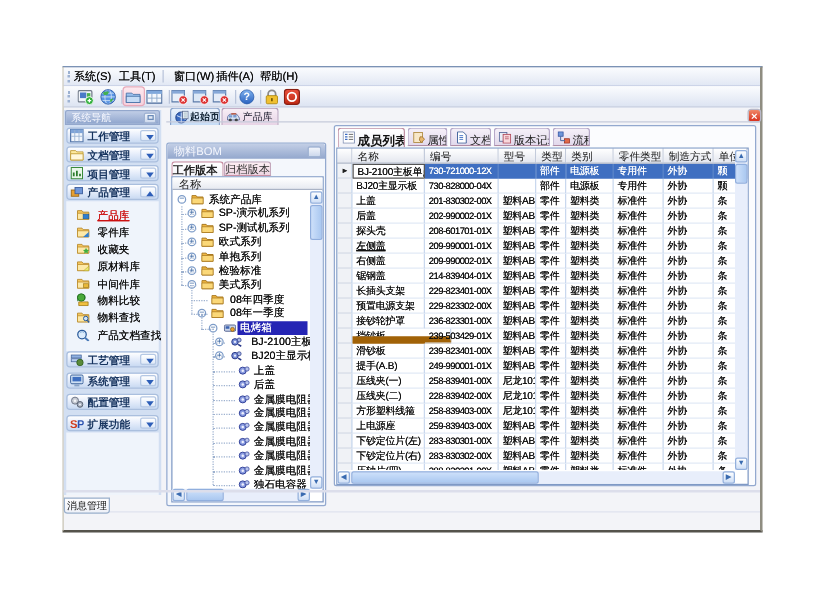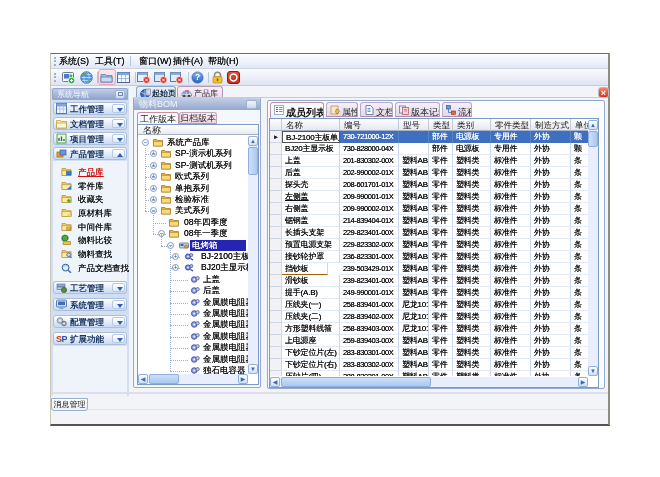--- a/index.html
+++ b/index.html
@@ -19,21 +19,21 @@
  font-size:9px;color:#16335e;font-weight:bold}
 .gbtn .txt{position:absolute;left:16px;top:1px;line-height:10px;white-space:nowrap;font-size:8.5px}
 .chev{position:absolute;right:1px;top:1px;width:13px;height:9px;background:linear-gradient(#ffffff,#dfe9f7);border:1px solid #b5c8e4;border-radius:2px}
 .chev i{position:absolute;left:3.5px;top:2.5px;width:0;height:0;border-left:3px solid transparent;border-right:3px solid transparent;border-top:4px solid #2d5eb8}
 .chev.up i{border-top:none;border-bottom:4px solid #2d5eb8}
 .sitem{text-shadow:0 0 0.5px currentColor;font-size:8.5px;color:#101010;height:12px;line-height:12px;white-space:nowrap}
 .red{color:#cc1111;text-decoration:underline}
 .pane{background:#f4f7fc;border:1px solid #93a9cf;border-radius:2px}
 .phead{background:linear-gradient(#c3cfe6,#93a7cd);color:#f4f6fd;font-size:9px;line-height:12px;padding-left:5px;border-radius:2px 2px 0 0}
 .pbtn{position:absolute;width:11px;height:9px;background:linear-gradient(#f2f5fb,#ccd8ec);border:1px solid #9fb2d2;border-radius:2px}
-.tab1{overflow:hidden;white-space:nowrap;border:1px solid #c98ea2;border-bottom:none;border-radius:3px 3px 0 0;background:linear-gradient(#ffffff,#f3f4fa);font-size:9px;font-weight:normal;color:#222;text-align:center}
+.tab1{overflow:hidden;white-space:nowrap;border:1px solid #c98ea2;border-bottom:none;border-radius:3px 3px 0 0;background:linear-gradient(#ffffff,#f3f4fa);font-size:9px;font-weight:bold;color:#222;}
 .tab2{overflow:hidden;white-space:nowrap;border:1px solid #c4a8bc;border-bottom:1px solid #c98ea2;border-radius:3px 3px 0 0;background:linear-gradient(#fdeef3,#edd5e2);font-size:9px;color:#333;text-align:center}
 .treebox{background:#fff;border:1px solid #7f99c5}
 .colhead{background:linear-gradient(#ffffff,#e7eaf1);border-bottom:1px solid #aab3c5;font-size:9px;color:#222;padding-left:5px}
 .trow{text-shadow:0 0 0.5px currentColor;font-size:8.5px;color:#101010;height:11px;line-height:11px;white-space:nowrap}
 .tsel{background:#2525b4;color:#fff;padding:0 2px}
 .vscroll,.hscroll{background:#e8eefb}
 .sarrow{background:linear-gradient(#fdfeff,#cfdff6);border:1px solid #93b0dc;border-radius:2px;color:#3a6bb0;text-align:center}
 .sthumb{background:linear-gradient(90deg,#cde0fa,#aac8f0);border:1px solid #90aedd;border-radius:2px}
 .sthumbh{background:linear-gradient(#cde0fa,#aac8f0);border:1px solid #90aedd;border-radius:2px}
 .rtab{overflow:hidden;border:1px solid #b6a8c8;border-bottom:1px solid #b08ca4;border-radius:3px 3px 0 0;background:linear-gradient(#f5f0f8,#e2d9ec);font-size:9px;color:#222;white-space:nowrap}
@@ -285,21 +285,21 @@
         <path d="M1 6.5c0-1.5 1-3 2.5-3.2l3-0.3c1.5 0 2.8 1 3.4 2.4l0.6 1.1v1.5H1z" fill="#d8e4f4" stroke="#5a6a9a" stroke-width="0.7"></path>
         <rect x="2.2" y="4.2" width="2.6" height="1.8" fill="#7a9ad0"></rect>
         <rect x="5.6" y="4" width="2.6" height="2" fill="#7a9ad0"></rect>
         <circle cx="3.2" cy="8" r="1.3" fill="#444"></circle>
         <circle cx="8" cy="8" r="1.3" fill="#444"></circle>
         <path d="M4 3l4 0" stroke="#c04a2a" stroke-width="1"></path>
       </svg>
       <div class="a" style="left:16px;top:1px">产品库</div>
     </div>
 <div class="a" style="left:547px;top:33px;width:11px;height:11px;border-radius:3px;background:linear-gradient(#f08868,#d8301c);border:1px solid #b8b8c8;color:#fff;font-size:9px;line-height:10px;text-align:center;font-weight:bold">×</div>
-<div class="a pane" style="left:82px;top:43px;width:128px;height:291px">
+<div class="a pane" style="left:82px;top:60px;width:128px;height:291px">
 <div class="phead" style="height:12px">物料BOM<div class="pbtn" style="right:3px;top:2px"></div></div>
 <div class="a tab1" style="left:3px;top:14px;width:42px;height:13px;line-height:12px">工作版本</div>
 <div class="a tab2" style="left:45px;top:14px;width:38px;height:12px;line-height:11px">归档版本</div>
 <div class="a treebox" style="left:3px;top:26px;width:122px;height:261px">
 <div class="colhead" style="height:10px;line-height:10px">名称</div>
 <div class="a" style="left:0;top:12px;width:110px;height:237px;overflow:hidden">
 <div class="a" style="left:4px;top:2px;width:7px;height:7px;border:1px solid #7d9cc8;border-radius:50%;background:#fff;font-size:7px;line-height:5px;text-align:center;color:#2a5a9a">−</div>
 <svg class="a" style="left:15px;top:1px" width="10" height="9" viewBox="0 0 10 9">
             <path d="M0.5 1.5h3.4l0.8 1.1H9.5V8H0.5z" fill="#f2b840" stroke="#a87820" stroke-width="0.8"></path>
             <path d="M0.5 3.4h9V8h-9z" fill="#fbd878" stroke="#a87820" stroke-width="0.6"></path>
@@ -611,21 +611,21 @@
 <div class="a gc" style="left:0;top:120px;width:12px;background:linear-gradient(#fdfdfe,#ecodf0);background:#f0f2f6;border-bottom:1px solid #d0d6e2;color:#223;font-size:7px;padding-left:3px"></div>
 <div class="a gc" style="left:12px;top:120px;width:58px;border-bottom:1px solid #e2eaf6;">接钞轮护罩</div>
 <div class="a gc" style="left:70px;top:120px;width:59px;font-size:7.5px;letter-spacing:-0.4px;border-bottom:1px solid #e2eaf6;">236-823301-00X</div>
 <div class="a gc" style="left:129px;top:120px;width:30px;border-bottom:1px solid #e2eaf6;">塑料ABS</div>
 <div class="a gc" style="left:159px;top:120px;width:24px;border-bottom:1px solid #e2eaf6;">零件</div>
 <div class="a gc" style="left:183px;top:120px;width:38px;border-bottom:1px solid #e2eaf6;">塑料类</div>
 <div class="a gc" style="left:221px;top:120px;width:40px;border-bottom:1px solid #e2eaf6;">标准件</div>
 <div class="a gc" style="left:261px;top:120px;width:40px;border-bottom:1px solid #e2eaf6;">外协</div>
 <div class="a gc" style="left:301px;top:120px;width:27px;border-bottom:1px solid #e2eaf6;">条</div>
 <div class="a gc" style="left:0;top:132px;width:12px;background:linear-gradient(#fdfdfe,#ecodf0);background:#f0f2f6;border-bottom:1px solid #d0d6e2;color:#223;font-size:7px;padding-left:3px"></div>
-<div class="a gc" style="left:12px;top:132px;width:46px;border-bottom:1px solid #a16207;">挡钞板</div>
+<div class="a gc" style="left:12px;top:132px;width:79px;border-bottom:6px solid #a16207;">挡钞板</div>
 <div class="a gc" style="left:70px;top:132px;width:59px;font-size:7.5px;letter-spacing:-0.4px;border-bottom:1px solid #e2eaf6;">239-503429-01X</div>
 <div class="a gc" style="left:129px;top:132px;width:30px;border-bottom:1px solid #e2eaf6;">塑料ABS</div>
 <div class="a gc" style="left:159px;top:132px;width:24px;border-bottom:1px solid #e2eaf6;">零件</div>
 <div class="a gc" style="left:183px;top:132px;width:38px;border-bottom:1px solid #e2eaf6;">塑料类</div>
 <div class="a gc" style="left:221px;top:132px;width:40px;border-bottom:1px solid #e2eaf6;">标准件</div>
 <div class="a gc" style="left:261px;top:132px;width:40px;border-bottom:1px solid #e2eaf6;">外协</div>
 <div class="a gc" style="left:301px;top:132px;width:27px;border-bottom:1px solid #e2eaf6;">条</div>
 <div class="a gc" style="left:0;top:144px;width:12px;background:linear-gradient(#fdfdfe,#ecodf0);background:#f0f2f6;border-bottom:1px solid #d0d6e2;color:#223;font-size:7px;padding-left:3px"></div>
 <div class="a gc" style="left:12px;top:144px;width:58px;border-bottom:1px solid #e2eaf6;">滑钞板</div>
 <div class="a gc" style="left:70px;top:144px;width:59px;font-size:7.5px;letter-spacing:-0.4px;border-bottom:1px solid #e2eaf6;">239-823401-00X</div>

